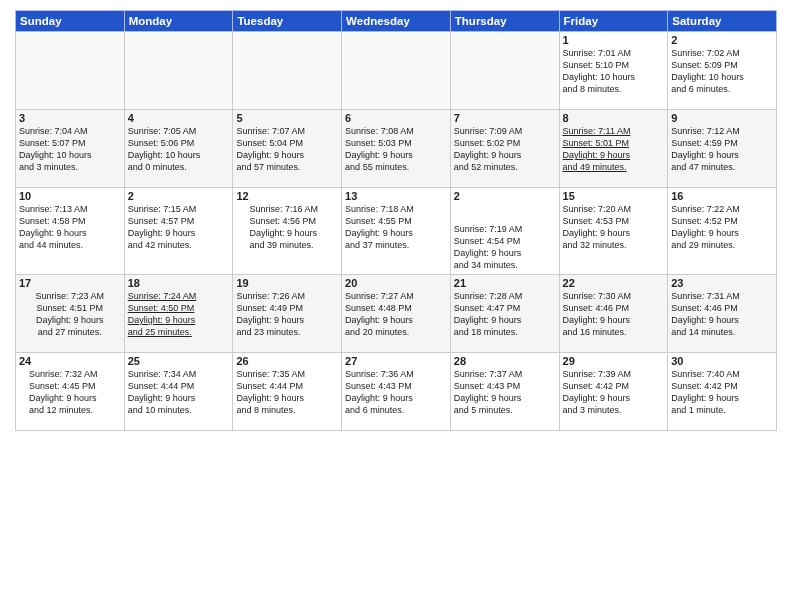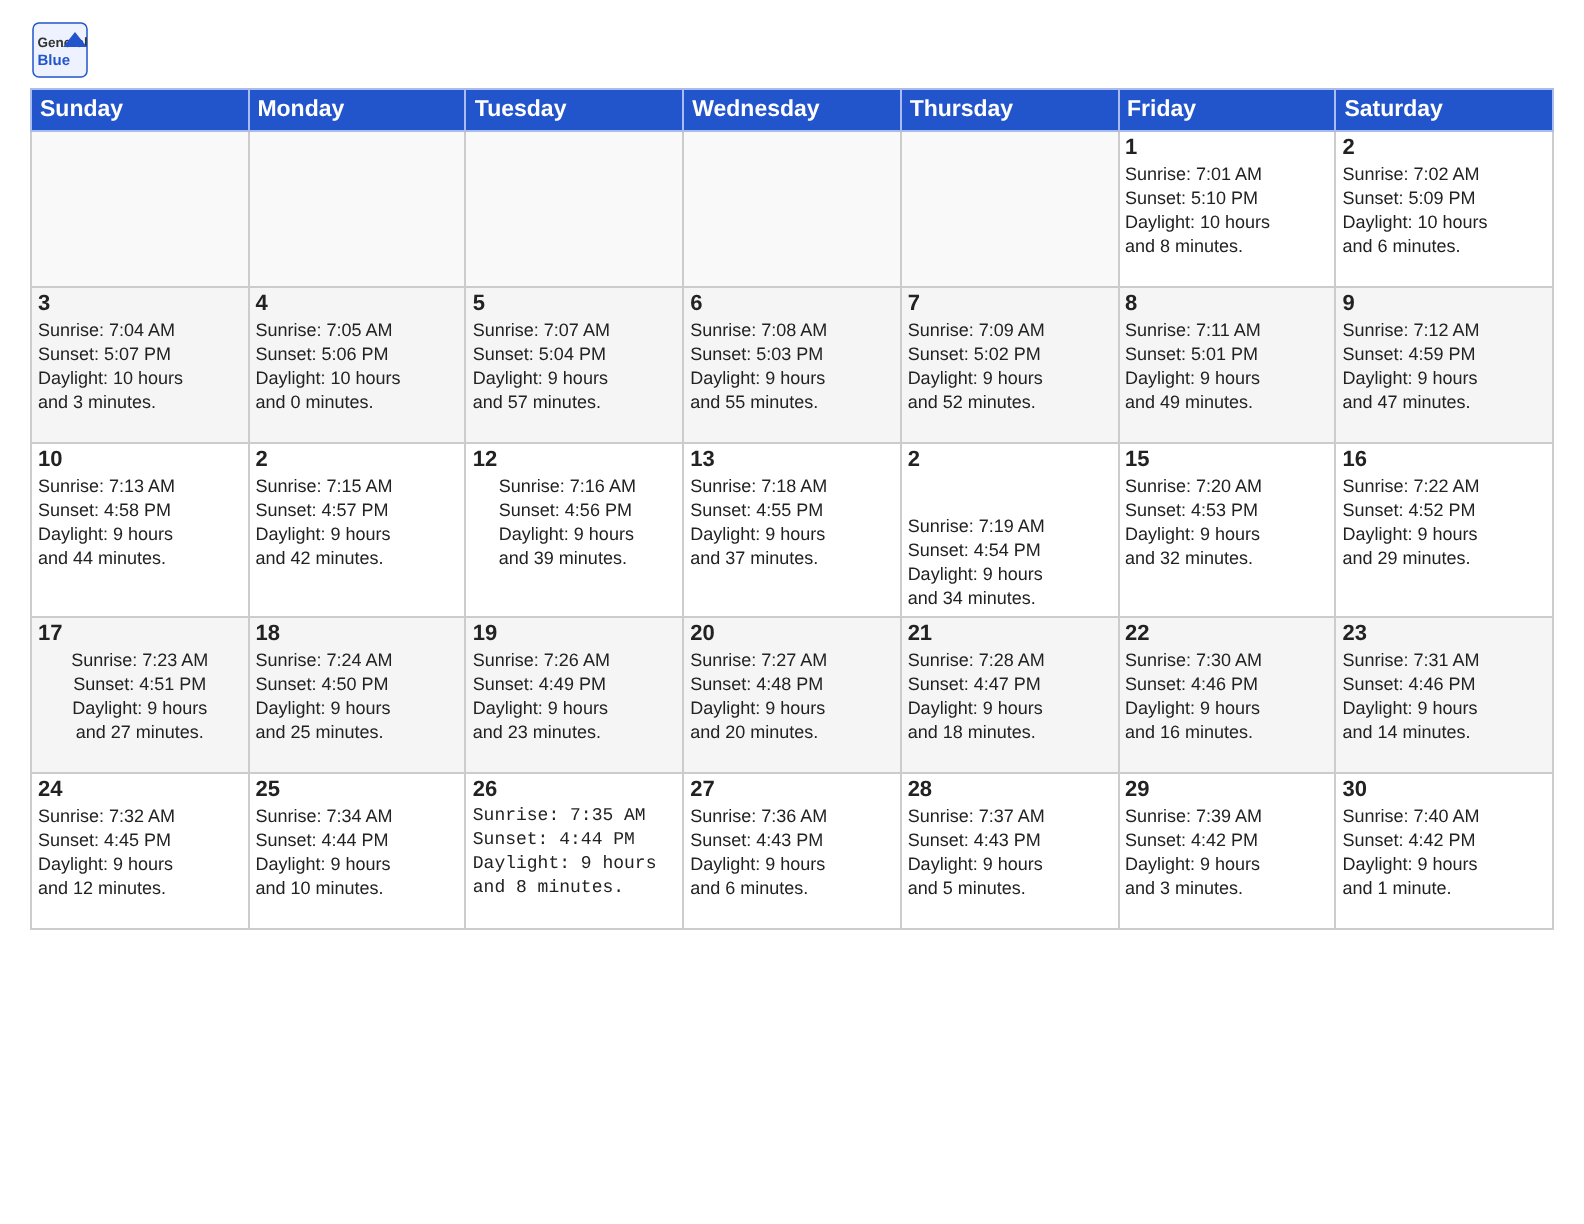--- a/index.html
+++ b/index.html
@@ -88,38 +88,20 @@
       color: #222;
     }
     .empty-cell {
       background: #f9f9f9;
     }
   </style>
 </head>
 <body>
 
 <div class="container">
-  <div class="header-top">
-    <div class="logo">
-      <svg class="logo-icon" viewBox="0 0 40 40">
-        <rect x="2" y="2" width="36" height="36" rx="4" fill="#eef2ff" stroke="#2255cc" stroke-width="1"></rect>
-        <text x="5" y="18" font-size="9" font-weight="bold" fill="#333">General</text>
-        <text x="5" y="30" font-size="10" font-weight="bold" fill="#2255cc">Blue</text>
-        <polygon points="30,8 38,18 22,18" fill="#2255cc"></polygon>
-      </svg>
-      <div class="logo-text">
-        <span class="general"></span>
-        <span class="blue"></span>
-      </div>
-    </div>
-    <div class="title-block">
-      <div class="month-title"></div>
-      <div class="subtitle"></div>
-    </div>
-  </div>
 
   <table>
     <thead>
       <tr>
       <th>Sunday</th>
           <th>Monday</th>
           <th>Tuesday</th>
           <th>Wednesday</th>
           <th>Thursday</th>
           <th>Friday</th>
@@ -179,21 +161,21 @@
           </td>
           <td>
             <span class="day-num">7</span>
             <div class="day-info" style="white-space: pre-line;">Sunrise: 7:09 AM
 Sunset: 5:02 PM
 Daylight: 9 hours
 and 52 minutes.</div>
           </td>
           <td>
             <span class="day-num">8</span>
-            <div class="day-info" style="white-space: pre-line;">Sunrise: 7:11 AM
+            <div class="day-info" style="white-space: pre-line; text-decoration: underline;">Sunrise: 7:11 AM
 Sunset: 5:01 PM
 Daylight: 9 hours
 and 49 minutes.</div>
           </td>
           <td>
             <span class="day-num">9</span>
             <div class="day-info" style="white-space: pre-line;">Sunrise: 7:12 AM
 Sunset: 4:59 PM
 Daylight: 9 hours
 and 47 minutes.</div>
@@ -253,21 +235,21 @@
         <tr>
           <td>
             <span class="day-num">17</span>
             <div class="day-info" style="white-space: pre-line; text-align: center;">Sunrise: 7:23 AM
 Sunset: 4:51 PM
 Daylight: 9 hours
 and 27 minutes.</div>
           </td>
           <td>
             <span class="day-num">18</span>
-            <div class="day-info" style="white-space: pre-line;">Sunrise: 7:24 AM
+            <div class="day-info" style="white-space: pre-line; text-decoration: underline;">Sunrise: 7:24 AM
 Sunset: 4:50 PM
 Daylight: 9 hours
 and 25 minutes.</div>
           </td>
           <td>
             <span class="day-num">19</span>
             <div class="day-info" style="white-space: pre-line;">Sunrise: 7:26 AM
 Sunset: 4:49 PM
 Daylight: 9 hours
 and 23 minutes.</div>
@@ -297,35 +279,35 @@
             <span class="day-num">23</span>
             <div class="day-info" style="white-space: pre-line;">Sunrise: 7:31 AM
 Sunset: 4:46 PM
 Daylight: 9 hours
 and 14 minutes.</div>
           </td>
         </tr>
         <tr>
           <td>
             <span class="day-num">24</span>
-            <div class="day-info" style="white-space: pre-line;">Sunrise: 7:32 AM
+            <div class="day-info" style="white-space: pre-line; margin-left: 10px;">Sunrise: 7:32 AM
 Sunset: 4:45 PM
 Daylight: 9 hours
 and 12 minutes.</div>
           </td>
           <td>
             <span class="day-num">25</span>
             <div class="day-info" style="white-space: pre-line;">Sunrise: 7:34 AM
 Sunset: 4:44 PM
 Daylight: 9 hours
 and 10 minutes.</div>
           </td>
           <td>
             <span class="day-num">26</span>
-            <div class="day-info" style="white-space: pre-line; font-family: Liberation Mono, monospace;">Sunrise: 7:35 AM
+            <div class="day-info" style="white-space: pre-line;">Sunrise: 7:35 AM
 Sunset: 4:44 PM
 Daylight: 9 hours
 and 8 minutes.</div>
           </td>
           <td>
             <span class="day-num">27</span>
             <div class="day-info" style="white-space: pre-line;">Sunrise: 7:36 AM
 Sunset: 4:43 PM
 Daylight: 9 hours
 and 6 minutes.</div>

